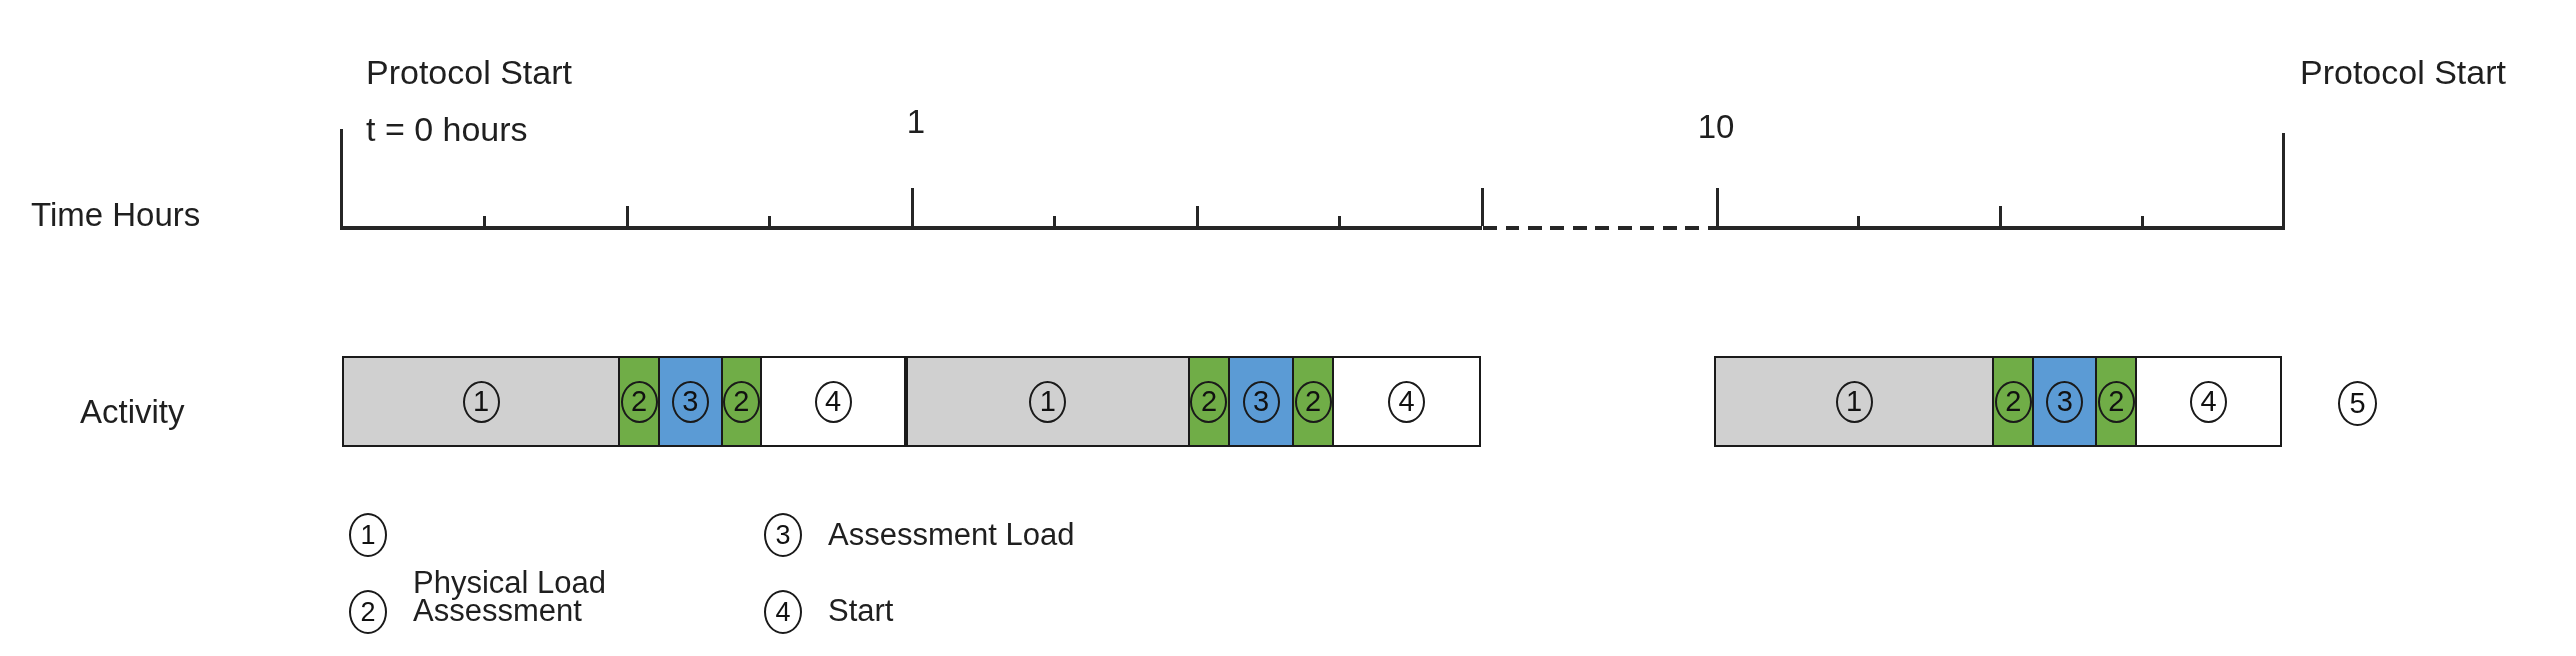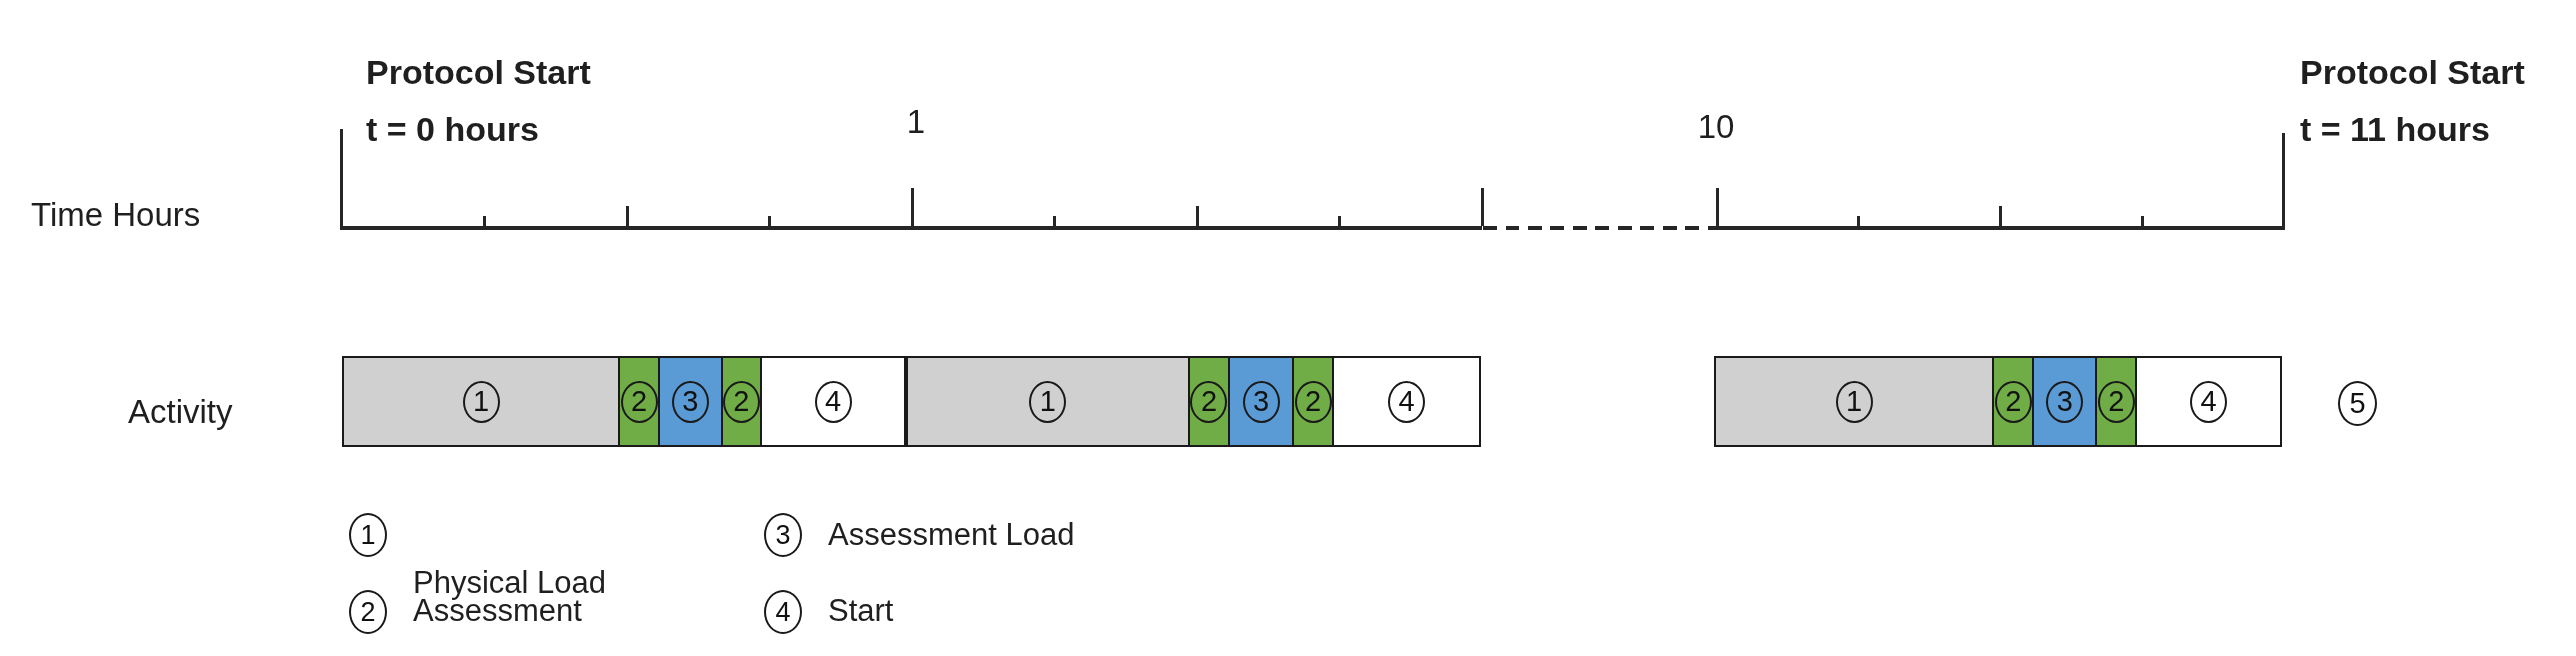--- a/index.html
+++ b/index.html
@@ -5,25 +5,25 @@
   html, body { margin:0; padding:0; background:#ffffff; }
   #canvas {
     position:relative;
     width:2576px; height:656px;
     background:#ffffff;
     font-family:"Liberation Sans", sans-serif;
     color:#1f1f1f;
     overflow:hidden;
   }
   .static-label { position:absolute; white-space:nowrap; }
-  .protocol-note { position:absolute; top:44px; font-size:34px; line-height:57px; white-space:nowrap; color:#1f1f1f;font-weight:bold; }
+  .protocol-note { position:absolute; top:44px; font-size:34px; line-height:57px; white-space:nowrap; color:#1f1f1f; }
   #protocol-left  { left:366px; }
   #protocol-right { left:2300px; }
   #time-hours-label { left:31px;  top:196px; font-size:33px; }
-  #activity-label   { left:80px; top:393px; font-size:33px;margin-left:48px; }
+  #activity-label   { left:80px; top:393px; font-size:33px; }
   .baseline-solid {
     position:absolute; height:4.1px; background:#262626;
   }
   .baseline-dashed {
     position:absolute; height:4.1px;
     background:repeating-linear-gradient(90deg, #262626 0 13.6px, transparent 13.6px 22.5px);
   }
   .tick {
     position:absolute; width:3.4px; background:#262626;
   }
@@ -73,21 +73,20 @@
 
 <div id="canvas" style="width: 2576px; height: 656px;">
 
   <div id="protocol-left" class="protocol-note">
     <div>Protocol Start</div>
     <div>t = 0 hours</div>
   </div>
 
   <div id="protocol-right" class="protocol-note">
     <div>Protocol Start</div>
-    <div>t = 11 hours</div>
   </div>
 
   <div id="time-hours-label" class="static-label">Time Hours</div>
 
   <div id="activity-label" class="static-label">Activity</div>
 
   <div id="timeline-layer">
       <div class="baseline-solid" style="left: 340px; width: 1142px; top: 226px;"></div>
       <div class="baseline-solid" style="left: 1716px; width: 568px; top: 226px;"></div>
       <div class="baseline-dashed" style="left: 1483px; width: 233px; top: 226px;"></div>

